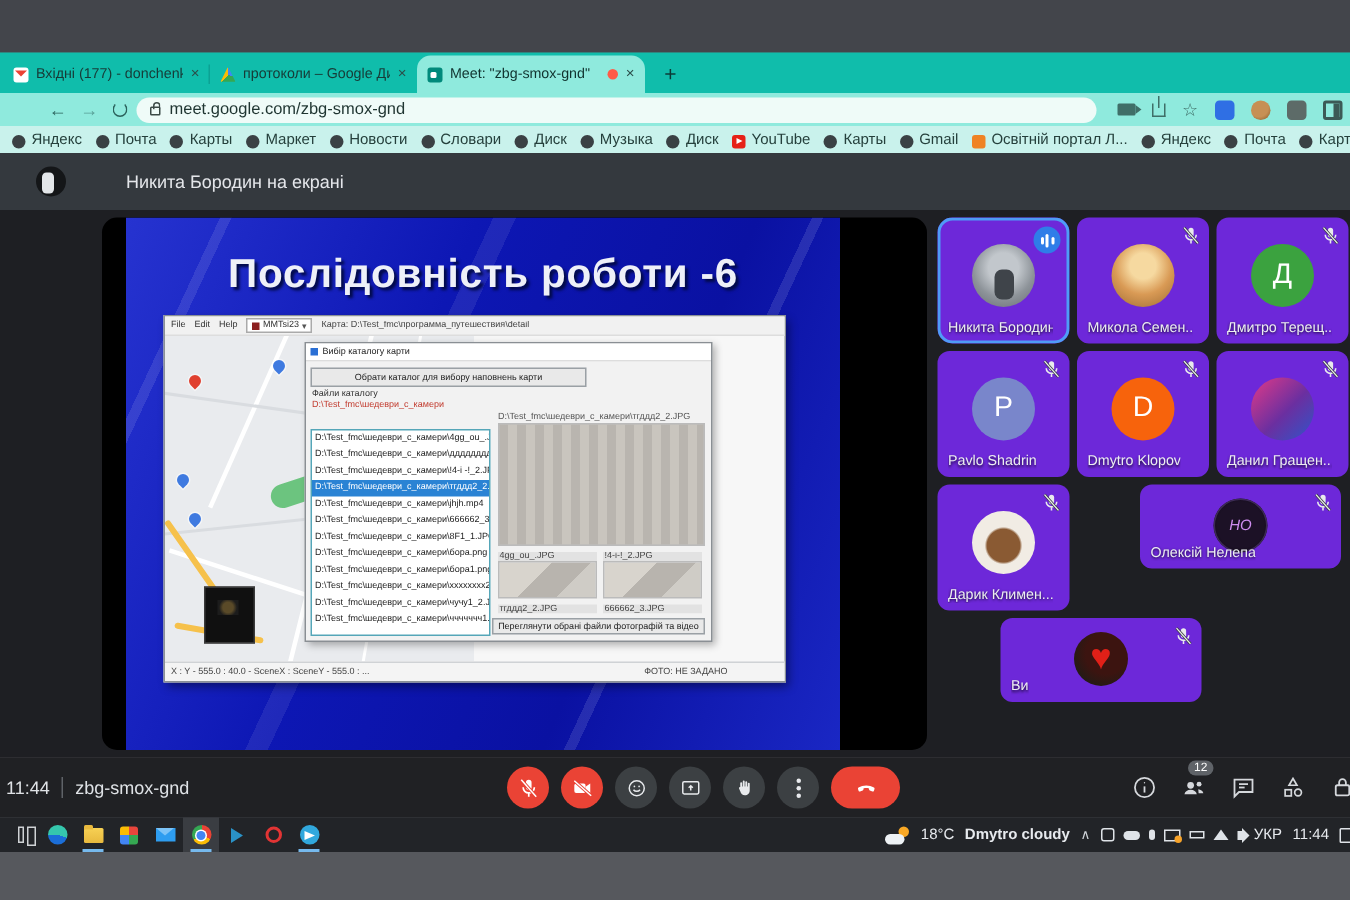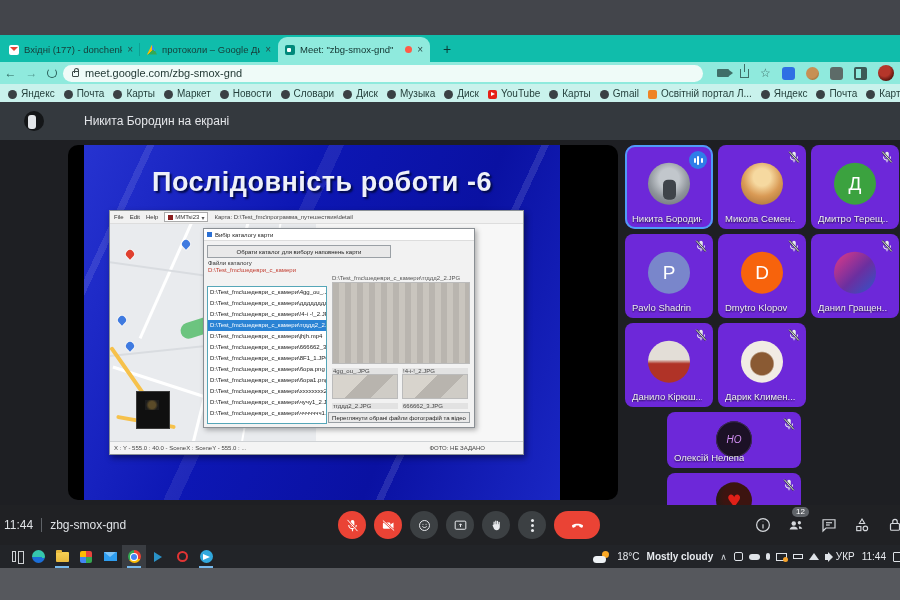--- a/index.html
+++ b/index.html
@@ -30,21 +30,21 @@
   .tab-title{flex:1;overflow:hidden;white-space:nowrap;}
   .rec-dot{display:none;width:7px;height:7px;border-radius:50%;background:#ff5b47;flex:none;}
   .tab.recording .rec-dot{display:block;}
   .tab-close{font-size:10px;color:#2b4d49;flex:none;}
   .tab-close::after{content:"×";}
   .newtab{width:22px;height:22px;margin:0 0 2px 6px;font-size:14px;color:#0b3a35;
           display:flex;align-items:center;justify-content:center;}
 
   
   .toolbar{position:absolute;left:0;top:62px;width:900px;height:22px;background:#8feadd;
-           display:flex;align-items:center;}
+           display:flex;align-items:center;padding-left:28px;}
   .navbtn{width:21px;text-align:center;font-size:12px;color:#2a615b;flex:none;}
   .back-icon::after{content:"←";}
   .fwd-icon::after{content:"→";opacity:.55;}
   .reload-icon{width:10px;height:10px;border:1.6px solid #2a615b;border-radius:50%;
                border-top-color:transparent;margin:0 6px 0 5px;flex:none;}
   .omnibox{width:640px;height:17px;background:#effbf8;border-radius:9px;display:flex;
            align-items:center;gap:6px;padding:0 9px;flex:none;}
   .lock-icon{width:7px;height:6px;border:1px solid #3c4a47;border-radius:1px;position:relative;margin-top:2px;flex:none;}
   .lock-icon::before{content:"";position:absolute;left:1px;top:-4px;width:3px;height:4px;
       border:1px solid #3c4a47;border-bottom:none;border-radius:3px 3px 0 0;}
@@ -570,34 +570,20 @@
               <path d="M6 11a6 6 0 0 0 12 0M12 17v4" stroke="#e8eaed" stroke-width="1.8" fill="none"></path>
               <line x1="4" y1="3" x2="20" y2="21" stroke="#3a3d42" stroke-width="3.4"></line>
               <line x1="4" y1="3" x2="20" y2="21" stroke="#e8eaed" stroke-width="1.6"></line>
             </svg>
           </span>
 
           <span class="pname">Данил Гращен...</span>
         </div>
         <div class="ptile muted">
 
-          <div class="avatar av-danylo"></div>
-          <span class="mutebadge">
-            <svg viewBox="0 0 24 24">
-              <path d="M12 3a3 3 0 0 1 3 3v5a3 3 0 0 1-6 0V6a3 3 0 0 1 3-3z" fill="#e8eaed"></path>
-              <path d="M6 11a6 6 0 0 0 12 0M12 17v4" stroke="#e8eaed" stroke-width="1.8" fill="none"></path>
-              <line x1="4" y1="3" x2="20" y2="21" stroke="#3a3d42" stroke-width="3.4"></line>
-              <line x1="4" y1="3" x2="20" y2="21" stroke="#e8eaed" stroke-width="1.6"></line>
-            </svg>
-          </span>
-
-          <span class="pname">Данило Кірюш...</span>
-        </div>
-        <div class="ptile muted">
-
           <div class="avatar av-daryk"></div>
           <span class="mutebadge">
             <svg viewBox="0 0 24 24">
               <path d="M12 3a3 3 0 0 1 3 3v5a3 3 0 0 1-6 0V6a3 3 0 0 1 3-3z" fill="#e8eaed"></path>
               <path d="M6 11a6 6 0 0 0 12 0M12 17v4" stroke="#e8eaed" stroke-width="1.8" fill="none"></path>
               <line x1="4" y1="3" x2="20" y2="21" stroke="#3a3d42" stroke-width="3.4"></line>
               <line x1="4" y1="3" x2="20" y2="21" stroke="#e8eaed" stroke-width="1.6"></line>
             </svg>
           </span>
 
@@ -751,21 +737,21 @@
       <div class="tbi">
           <span class="i-opera"></span>
         </div>
       <div class="tbi open">
           <span class="i-telegram"></span>
         </div>
     </div>
     <div class="tb-right">
       <span class="wicon"></span>
       <span>18°C</span>
-      <span style="font-weight:bold">Mostly cloudy</span>
+      <span style="font-weight:bold">Dmytro cloudy</span>
       <span class="chev-up"></span>
       <span class="tray">
         <span class="tr tr-app"></span>
         <span class="tr tr-cloud"></span>
         <span class="tr tr-mic"></span>
         <span class="tr tr-screen"></span>
         <span class="tr tr-batt"></span>
         <span class="tr tr-wifi"></span>
         <span class="tr tr-vol"></span>
       </span>

